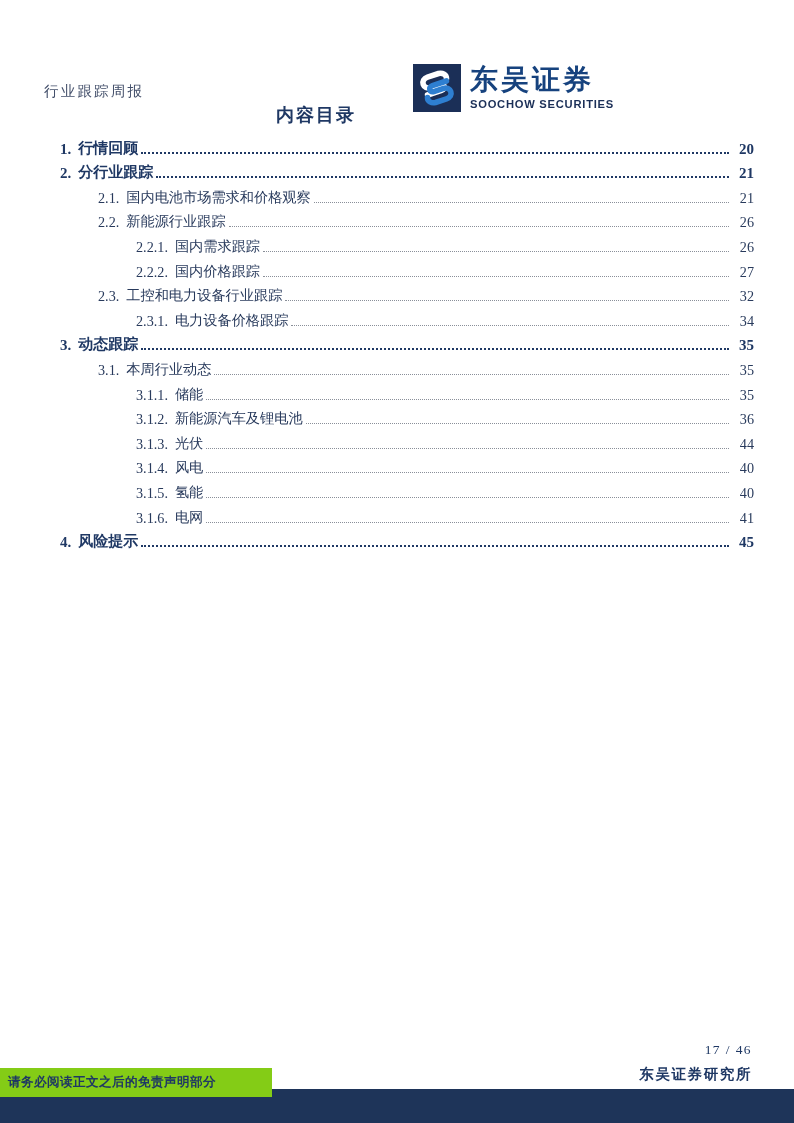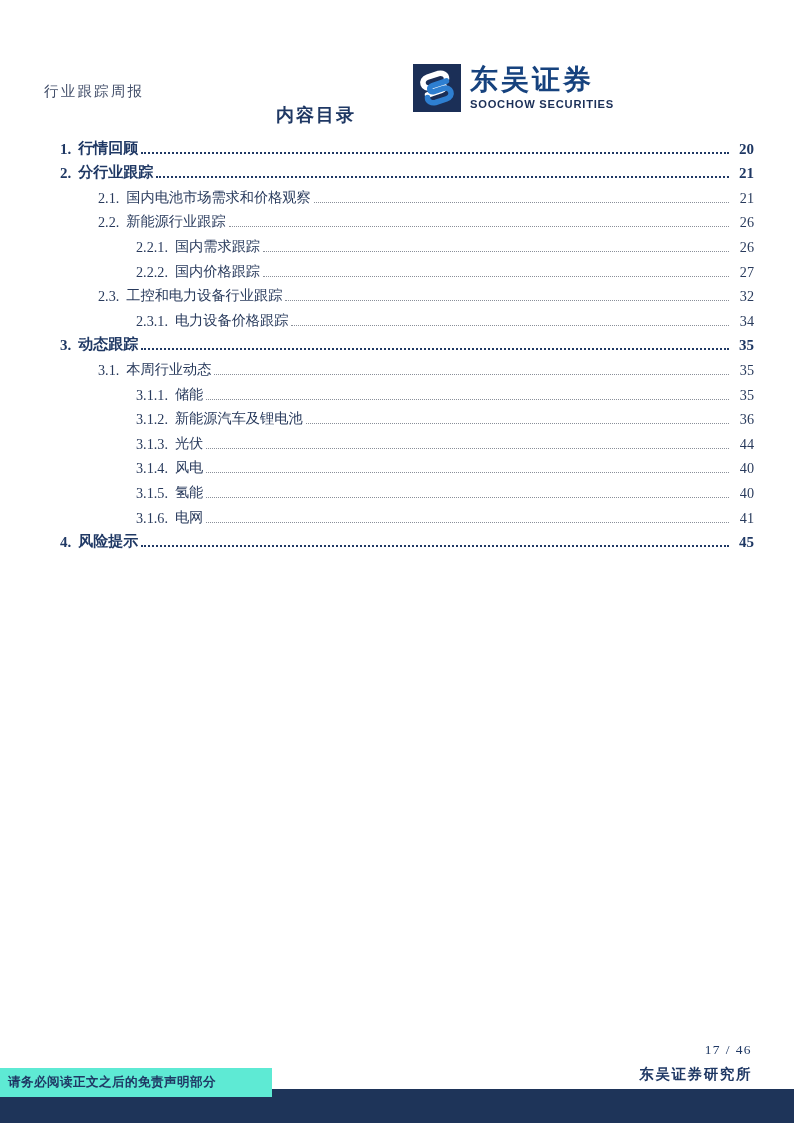--- a/index.html
+++ b/index.html
@@ -184,21 +184,21 @@
     width: 794px;
     height: 34px;
     background: #1e3459;
   }
   .footer-disclaimer {
     position: absolute;
     left: 0;
     top: 1068px;
     width: 272px;
     height: 29px;
-    background: #5eead4;
+    background: #84cc16;
     display: flex;
     align-items: center;
   }
   .footer-disclaimer span {
     padding-left: 8px;
     font-size: 12.6px;
     font-weight: 700;
     color: #1f3864;
     letter-spacing: 0.4px;
     white-space: nowrap;

